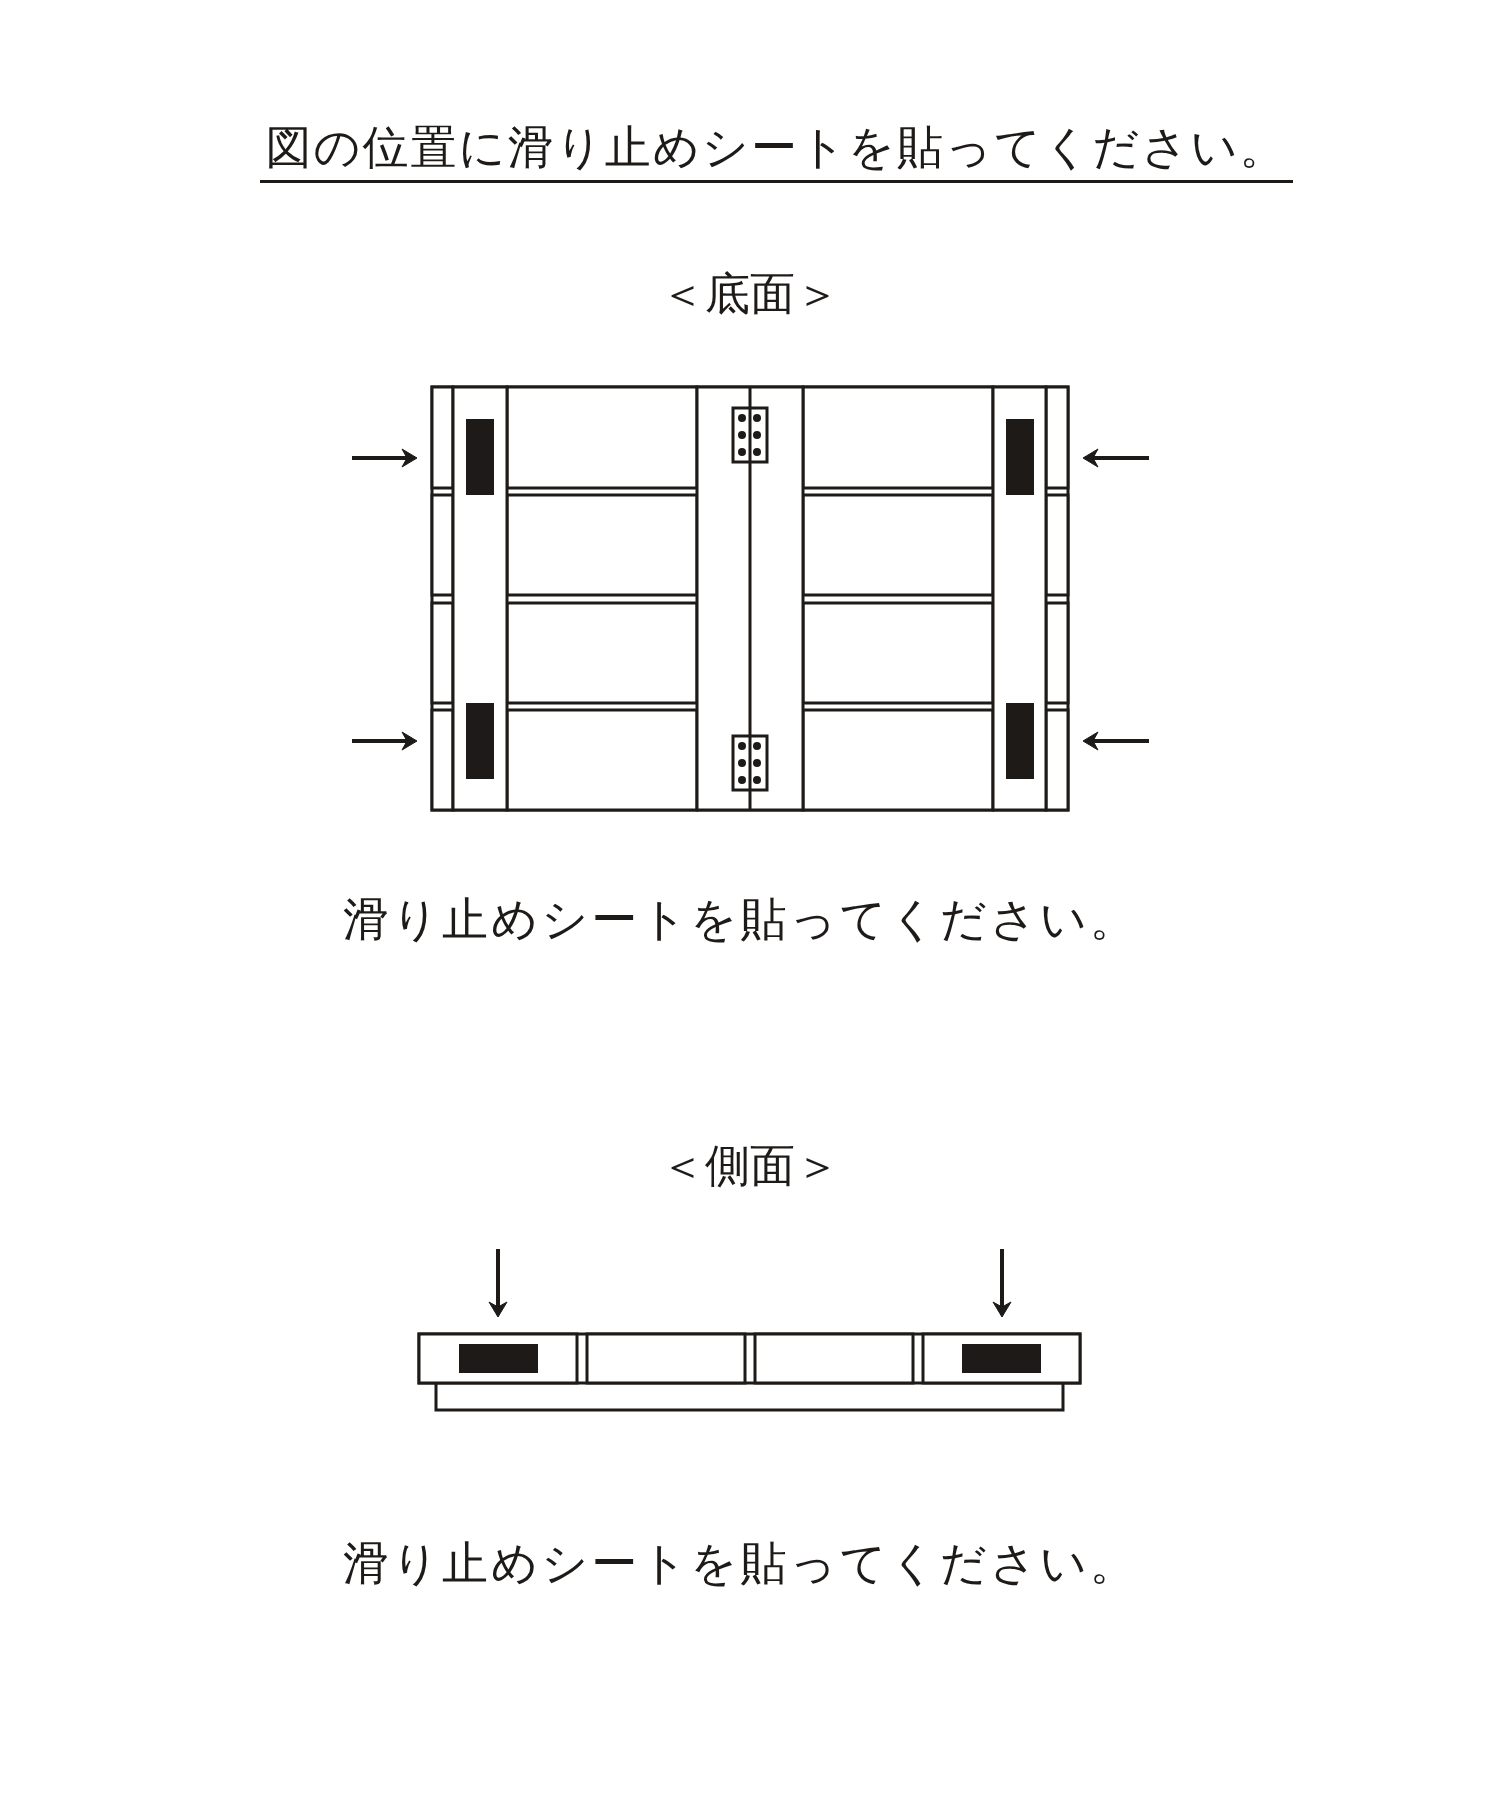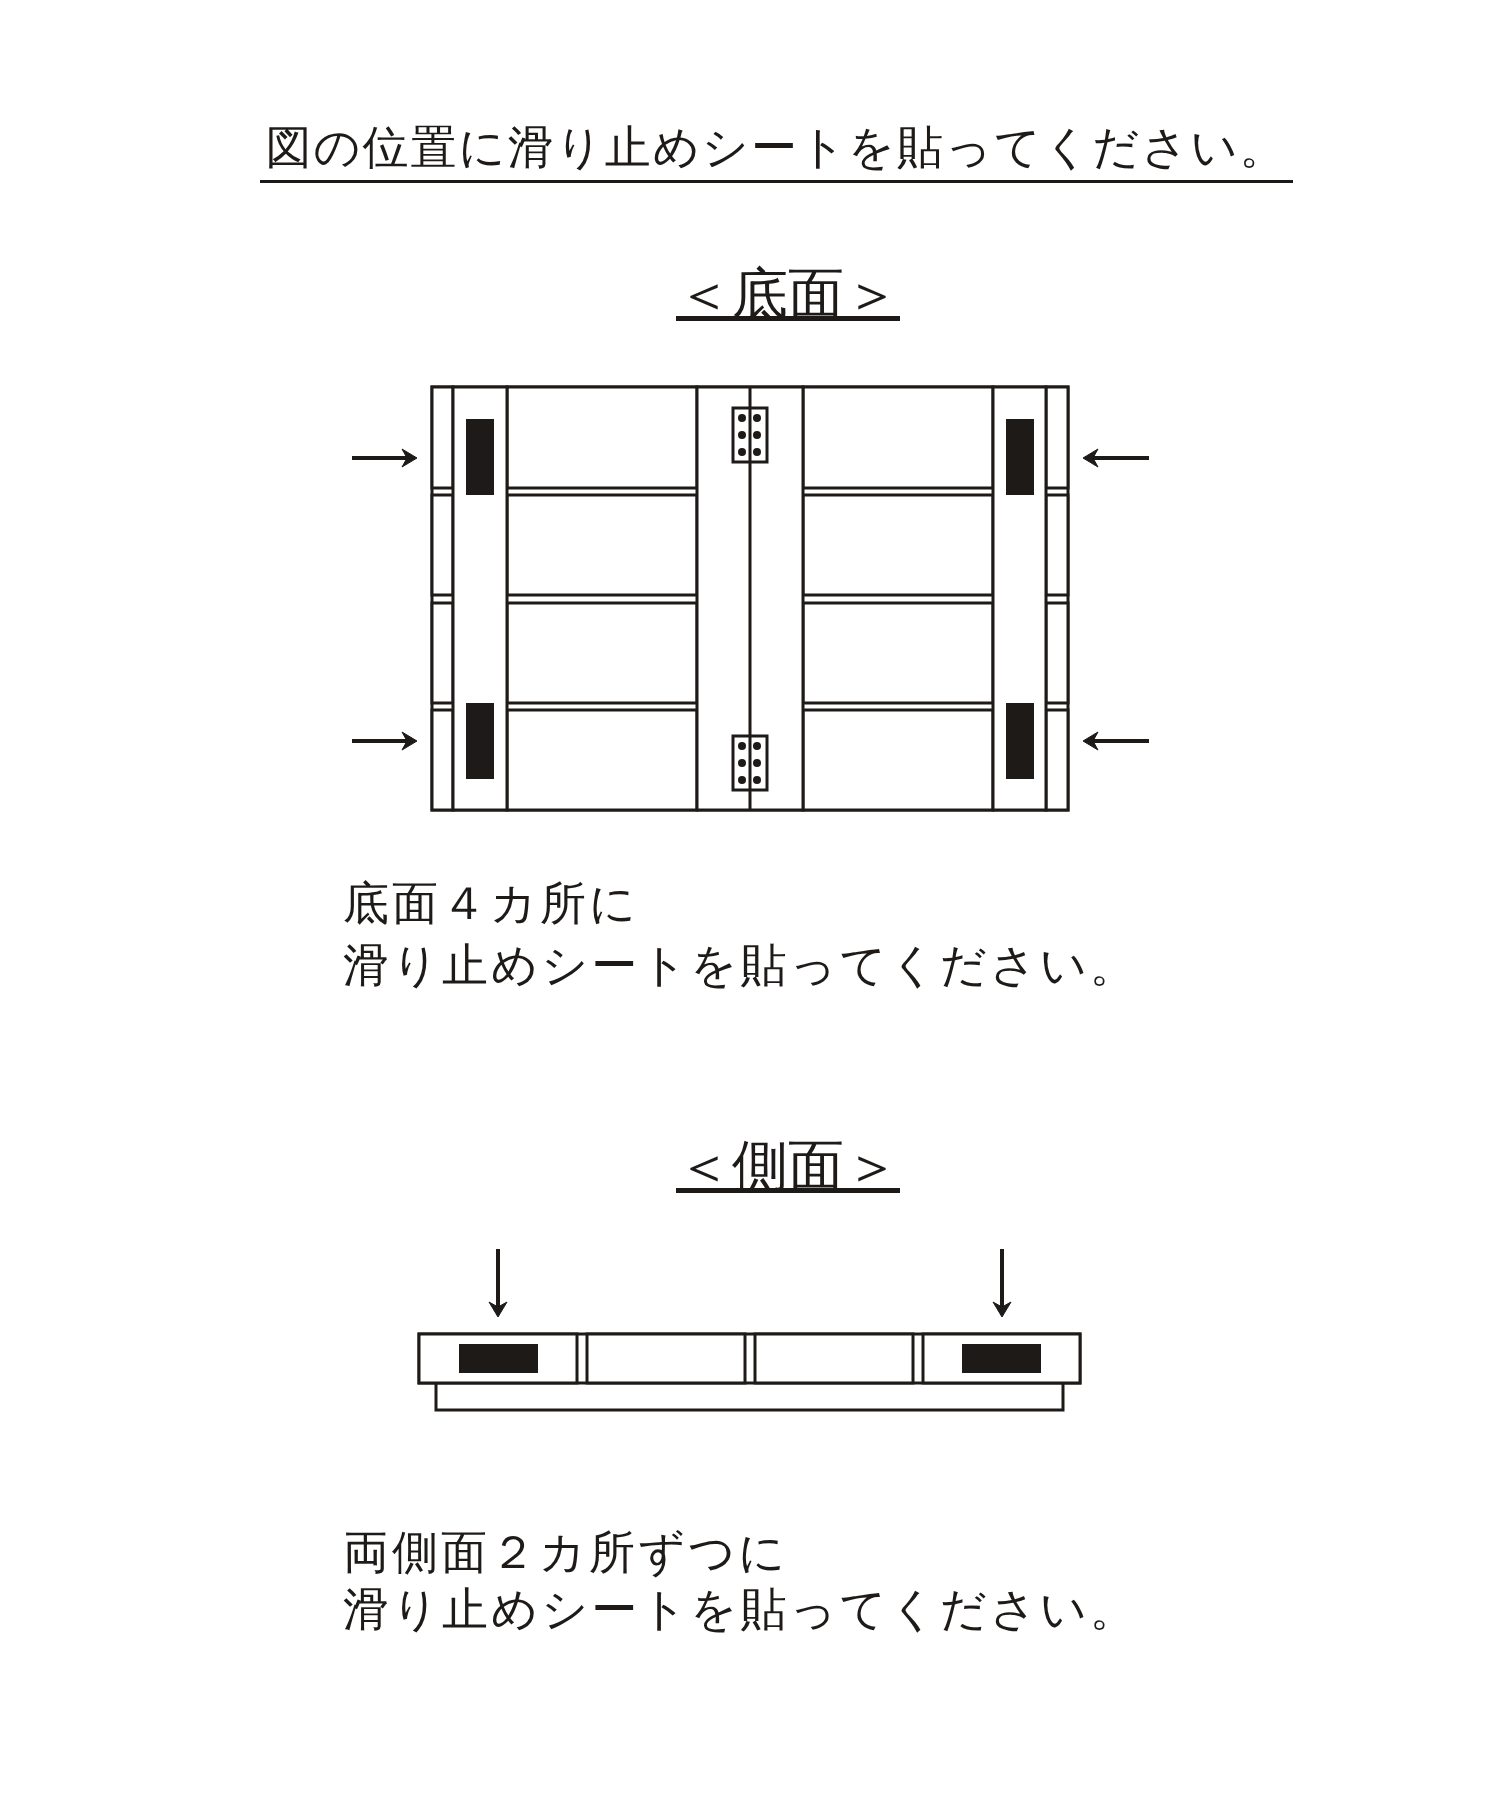--- a/index.html
+++ b/index.html
@@ -1,21 +1,21 @@
 <!DOCTYPE html>
 <html><head>
   <meta charset="utf-8">
   <style>
     html, body { margin: 0; padding: 0; background: #ffffff; }
     body { width: 1500px; height: 1800px; position: relative; overflow: hidden;
       font-family: "DejaVu Sans", "Liberation Sans", sans-serif; color: #1e1a18; }
     .abs { position: absolute; }
     .title { left: 219px; top: 118px; width: 1033px; height: 62px; font-size: 46px; line-height: 58px;
       letter-spacing: 2px; white-space: nowrap; text-align: center; border-bottom: 3px solid #1e1a18; margin-left: 41px; }
-    .section-label { width: 300px; font-size: 56px; line-height: 56px; text-align: right; white-space: nowrap; text-decoration: underline; }
+    .section-label { width: 300px; font-size: 45px; line-height: 56px; text-align: center; white-space: nowrap; }
     .caption { left: 343px; font-size: 46px; white-space: nowrap; letter-spacing: 3px; }
     .caption div { height: 1em; }
     svg { position: absolute; left: 0; top: 0; overflow: visible; }
   </style>
 </head>
 <body>
 
 <div class="abs title">図の位置に滑り止めシートを貼ってください。</div>
 
 <div class="abs section-label" style="left:600px; top:266px;">＜底面＞</div>
@@ -91,21 +91,20 @@
       <polygon points="1098,449 1083,458 1098,467 1093,458" stroke-width="1"></polygon>
     </g>
     <g>
       <line x1="1090" y1="741" x2="1149" y2="741"></line>
       <polygon points="1098,732 1083,741 1098,750 1093,741" stroke-width="1"></polygon>
     </g>
   </g>
 </svg>
 
 <div class="abs caption" style="top:872px; line-height:62px;">
-  <div>底面４カ所に</div>
   <div style="margin-top:16px;">滑り止めシートを貼ってください。</div>
 </div>
 
 <div class="abs section-label" style="left:600px; top:1138px;">＜側面＞</div>
 
 <svg width="1500" height="1800" style="pointer-events:none;">
   <g stroke="#1e1a18" stroke-width="3" fill="#ffffff">
 
     <rect x="436" y="1370" width="627" height="40"></rect>
 
@@ -126,15 +125,14 @@
       <polygon points="489,1302 498,1317 507,1302 498,1307" stroke-width="1"></polygon>
     </g>
     <g>
       <line x1="1002" y1="1249" x2="1002" y2="1310"></line>
       <polygon points="993,1302 1002,1317 1011,1302 1002,1307" stroke-width="1"></polygon>
     </g>
   </g>
 </svg>
 
 <div class="abs caption" style="top:1524px; line-height:57px;">
-  <div>両側面２カ所ずつに</div>
   <div style="margin-top:11px;">滑り止めシートを貼ってください。</div>
 </div>
 
 </body></html>

